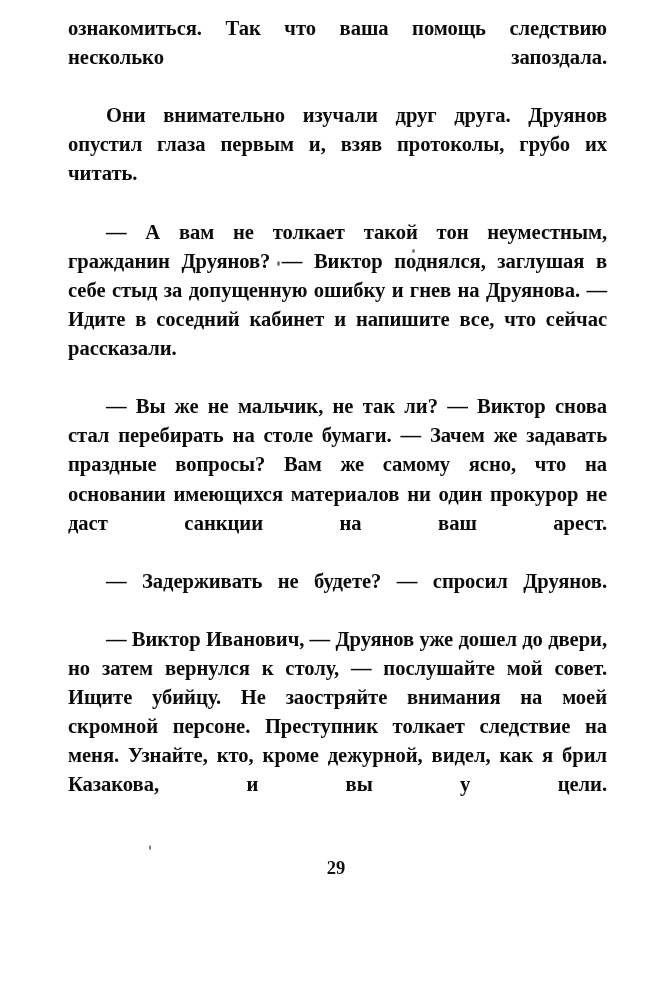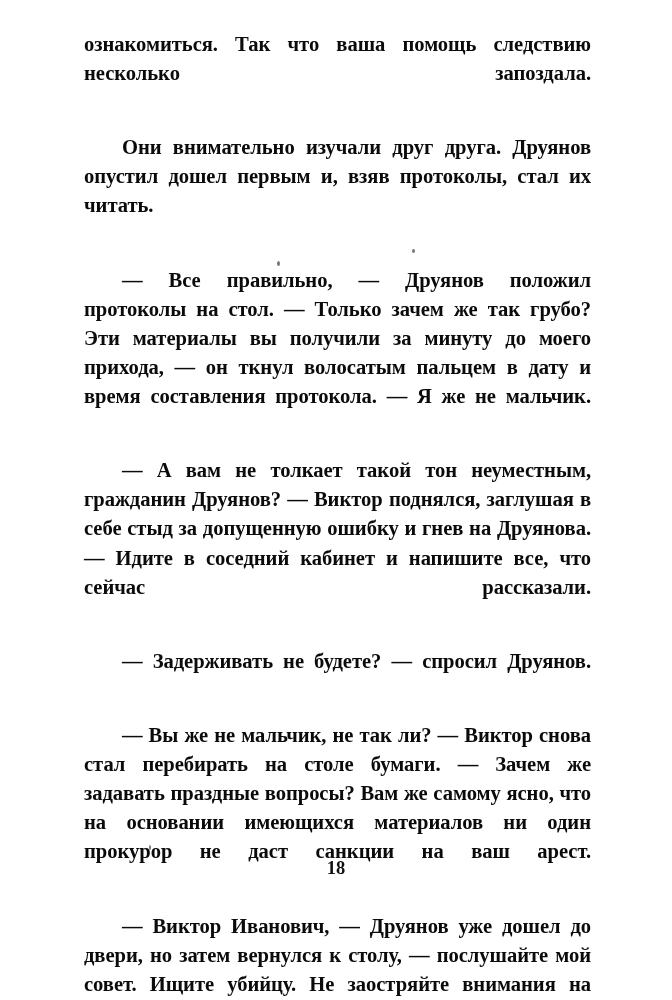--- a/index.html
+++ b/index.html
@@ -20,21 +20,21 @@
     height: 1000px;
     background: #ffffff;
   }
   #text-block {
     position: absolute;
     left: 68px;
     top: 14px;
     width: 539px;
   }
   .para {
-    margin: 16px;
+    margin: 0;
     text-indent: 38px;
     text-align: justify;
     font-size: 20.6px;
     line-height: 29.1px;
     font-weight: 600;
     letter-spacing: -0.05px;
     word-spacing: 0.2px;
     -webkit-font-smoothing: none;
   }
   
@@ -65,28 +65,27 @@
     opacity: 0.75;
   }
 </style>
 </head>
 <body>
 
 <div id="page">
 
   <div id="text-block">
     <p class="para continuation">ознакомиться. Так что ваша помощь следствию несколько запоздала.</p>
-    <p class="para">Они внимательно изучали друг друга. Друянов опустил дошел первым и, взяв протоколы, стал их читать.</p>
-    <p class="para">— Все правильно, — Друянов положил протоколы на стол. — Только зачем же так грубо? Эти материалы вы получили за минуту до моего прихода, — он ткнул волосатым пальцем в дату и время составления протокола. — Я же не мальчик.</p>
+    <p class="para">Они внимательно изучали друг друга. Друянов опустил глаза первым и, взяв протоколы, грубо их читать.</p>
     <p class="para">— А вам не толкает такой тон неуместным, гражданин Друянов? — Виктор поднялся, заглушая в себе стыд за допущенную ошибку и гнев на Друянова. — Идите в соседний кабинет и напишите все, что сейчас рассказали.</p>
+    <p class="para">— Вы же не мальчик, не так ли? — Виктор снова стал перебирать на столе бумаги. — Зачем же задавать праздные вопросы? Вам же самому ясно, что на основании имеющихся материалов ни один прокурор не даст санкции на ваш арест.</p>
     <p class="para">— Задерживать не будете? — спросил Друянов.</p>
-    <p class="para">— Вы же не мальчик, не так ли? — Виктор снова стал перебирать на столе бумаги. — Зачем же задавать праздные вопросы? Вам же самому ясно, что на основании имеющихся материалов ни один прокурор не даст санкции на ваш арест.</p>
     <p class="para">— Виктор Иванович, — Друянов уже дошел до двери, но затем вернулся к столу, — послушайте мой совет. Ищите убийцу. Не заостряйте внимания на моей скромной персоне. Преступник толкает следствие на меня. Узнайте, кто, кроме дежурной, видел, как я брил Казакова, и вы у цели.</p>
 
   </div>
 
   <div class="speck" style="left:277px; top:261px; width:3px; height:5px;"></div>
   <div class="speck" style="left:412px; top:249px; width:3px; height:4px;"></div>
   <div class="speck" style="left:149px; top:845px; width:2px; height:5px;"></div>
 
-  <div id="page-number">18</div>
+  <div id="page-number">29</div>
 
 </div>
 
 </body></html>

